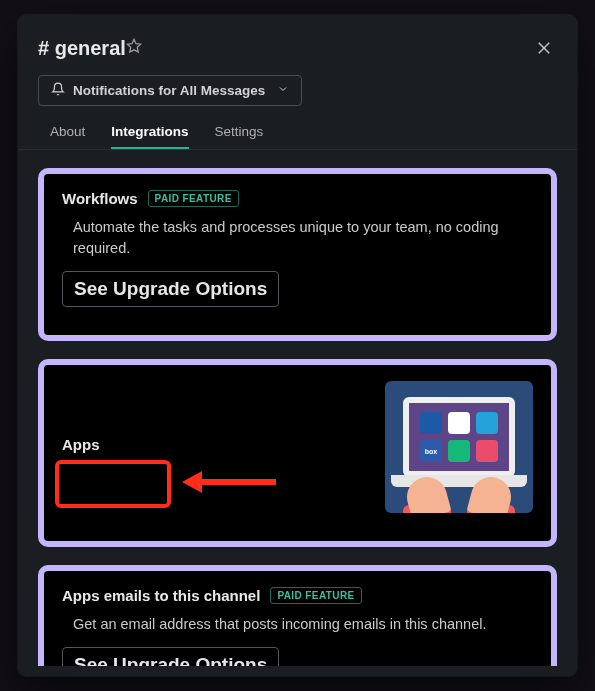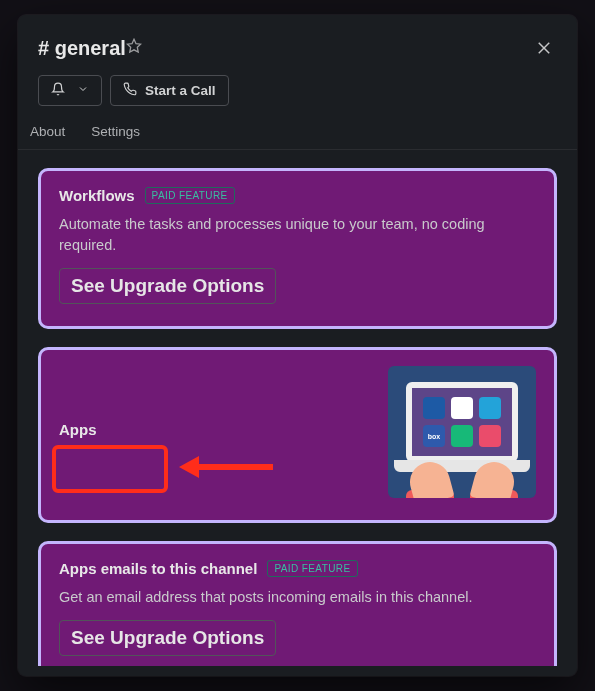--- a/index.html
+++ b/index.html
@@ -69,21 +69,21 @@
     font-weight: 600;
     border-radius: 4px;
     padding: 6px 12px;
     cursor: pointer;
   }
   .pill-btn svg { flex: 0 0 auto; }
   .chev { margin-left: 4px; }
   .tabs {
     display: flex;
     gap: 26px;
-    padding: 18px 20px 0 12px;
+    padding: 18px 20px 0 32px;
     font-size: 13.5px;
     border-bottom: 1px solid rgba(255,255,255,0.07);
   }
   .tab {
     color: #aeb0b3;
     padding-bottom: 10px;
     cursor: pointer;
     font-weight: 500;
   }
   .tab.active {
@@ -93,52 +93,52 @@
   }
   .body {
     padding: 18px 20px 10px 20px;
     display: flex;
     flex-direction: column;
     gap: 18px;
     overflow: auto;
     flex: 1;
   }
   .card {
-    border: 3px solid #c4b5fd;
+    border: 6px solid #c4b5fd;
     border-radius: 10px;
-    padding: 16px 18px 22px 18px;
+    padding: 16px 18px 28px 18px;
     position: relative;
-    background: #701a75;
+    background: #000000;
   }
   .card-row {
     display: flex;
     gap: 4px;
     align-items: center;
   }
   .card-text { flex: 1; }
   .card h3 {
     margin: 0 0 6px 0;
     font-size: 15px;
     font-weight: 800;
     color: #e8e8e8;
     display: inline-flex;
     align-items: center;
     gap: 10px;
   }
   .badge {
     border: 1px solid #206a5d;
     color: #39bfa0;
     font-size: 10px;
-    font-weight: 400;
+    font-weight: 700;
     letter-spacing: .04em;
     padding: 2px 6px;
     border-radius: 3px;
   }
   .card p {
-    margin: 4px 0 12px 0;
+    margin: 4px 0 12px 11px;
     font-size: 14.5px;
     line-height: 1.45;
     color: #c9cacc;
   }
   .sm-btn {
     display: inline-flex;
     align-items: center;
     border: 1px solid #52545a;
     background: transparent;
     color: #e6e6e6;
@@ -242,38 +242,32 @@
   </div>
 
   <div class="tool-row">
     <button class="pill-btn">
       <span>
         <svg width="14" height="14" viewBox="0 0 24 24" fill="none" stroke="currentColor" stroke-width="2">
           <path d="M18 8a6 6 0 10-12 0c0 7-3 9-3 9h18s-3-2-3-9"></path>
             <path d="M13.7 21a2 2 0 01-3.4 0"></path>
         </svg>
       </span>
+      <span>Notifications for All Messages</span>
       <span class="chev">
         <svg width="12" height="12" viewBox="0 0 24 24" fill="none" stroke="currentColor" stroke-width="2">
             <polyline points="6 9 12 15 18 9"></polyline>
           </svg>
       </span>
     </button>
-    <button class="pill-btn">
-      <span>
-        <svg width="14" height="14" viewBox="0 0 24 24" fill="none" stroke="currentColor" stroke-width="2">
-          <path d="M22 16.9v3a2 2 0 01-2.2 2 19.8 19.8 0 01-8.6-3.1 19.5 19.5 0 01-6-6A19.8 19.8 0 012.1 4.2 2 2 0 014.1 2h3a2 2 0 012 1.7c.13 1 .37 1.97.72 2.9a2 2 0 01-.45 2.1L8.1 10a16 16 0 006 6l1.3-1.3a2 2 0 012.1-.45c.93.35 1.9.6 2.9.72A2 2 0 0122 16.9z"></path>
-        </svg>
-      </span>
-      <span>Start a Call</span>
-    </button>
   </div>
 
   <div class="tabs">
     <div class="tab">About</div>
+    <div class="tab active">Integrations</div>
     <div class="tab">Settings</div>
   </div>
 
   <div class="body">
 
     <div class="card">
       <h3>
         <span>Workflows</span>
         <span class="badge">PAID FEATURE</span>
       </h3>

